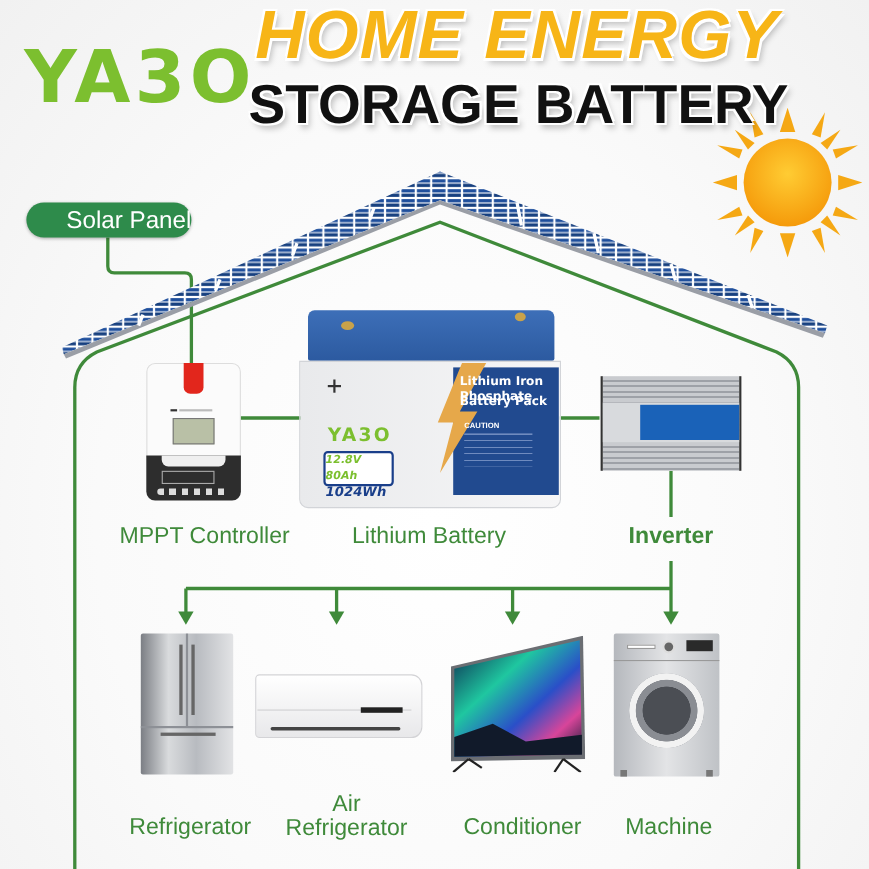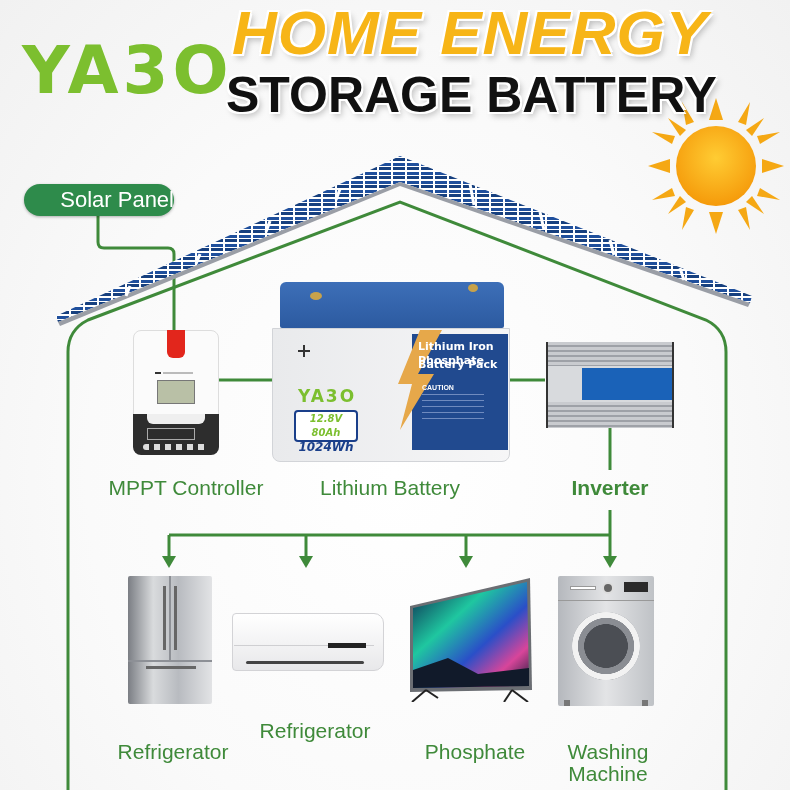--- a/index.html
+++ b/index.html
@@ -151,21 +151,21 @@
     <svg class="abs" style="left:118px;top:48px" width="60" height="100">
         <polygon points="30,0 52,0 28,44 44,44 10,100 22,54 8,54" fill="#e6a84a"></polygon>
       </svg>
     <div class="abs batt-text" style="left:146px;top:58px;width:90px;">Lithium Iron Phosphate</div>
     <div class="abs batt-text" style="left:146px;top:76px;width:90px;">Battery Pack</div>
     <div class="abs" style="left:150px;top:102px;width:40px;font-size:7px;color:#fff;font-weight:700">CAUTION</div>
     <div class="abs" style="left:150px;top:112px;width:62px;height:30px;background:repeating-linear-gradient(#6f8bbf 0 1px,transparent 1px 6px);"></div>
     <div class="abs" style="left:26px;top:68px;width:12px;height:2px;background:#333"></div>
     <div class="abs" style="left:31px;top:63px;width:2px;height:12px;background:#333"></div>
     <div class="abs batt-brand" style="left:26px;top:104px;">YA3O</div>
-    <div class="abs" style="left:22px;top:128px;width:64px;height:32px;border:2px solid #1a3f8a;border-radius:4px;background:#fff;text-align:center;line-height:14px;">
+    <div class="abs" style="left:22px;top:128px;width:64px;height:32px;border:2px solid #1a3f8a;border-radius:4px;background:#fff;line-height:14px;">
       <div class="batt-spec1">12.8V 80Ah</div>
       <div class="batt-spec2">1024Wh</div>
     </div>
   </div>
 
   <div class="abs" style="left:546px;top:342px;width:128px;height:86px">
     <div class="abs" style="left:0;top:0;width:128px;height:86px;background:repeating-linear-gradient(#c9cbcf 0 3px,#9ea1a7 3px 5px);border-left:2px solid #333;border-right:2px solid #333;"></div>
     <div class="abs" style="left:2px;top:24px;width:124px;height:36px;background:#d8dadd;"></div>
     <div class="abs" style="left:36px;top:26px;width:90px;height:32px;background:#1a62b8;"></div>
   </div>
@@ -217,20 +217,20 @@
     <div class="abs" style="left:6px;top:124px;width:6px;height:6px;background:#777;"></div>
     <div class="abs" style="left:84px;top:124px;width:6px;height:6px;background:#777;"></div>
   </div>
 
   <div class="abs label lbl-mppt">MPPT Controller</div>
   <div class="abs label lbl-batt">Lithium Battery</div>
   <div class="abs label lbl-inv">Inverter</div>
 
   <div class="abs label lbl-fridge">Refrigerator</div>
   <div class="abs label lbl-ac">
+    <div>Air</div>
     <div>Refrigerator</div>
   </div>
-  <div class="abs label lbl-tv">Phosphate</div>
+  <div class="abs label lbl-tv">Conditioner</div>
   <div class="abs label lbl-wash">
-    <div>Washing</div>
     <div>Machine</div>
   </div>
 </div>
 
 </body></html>

